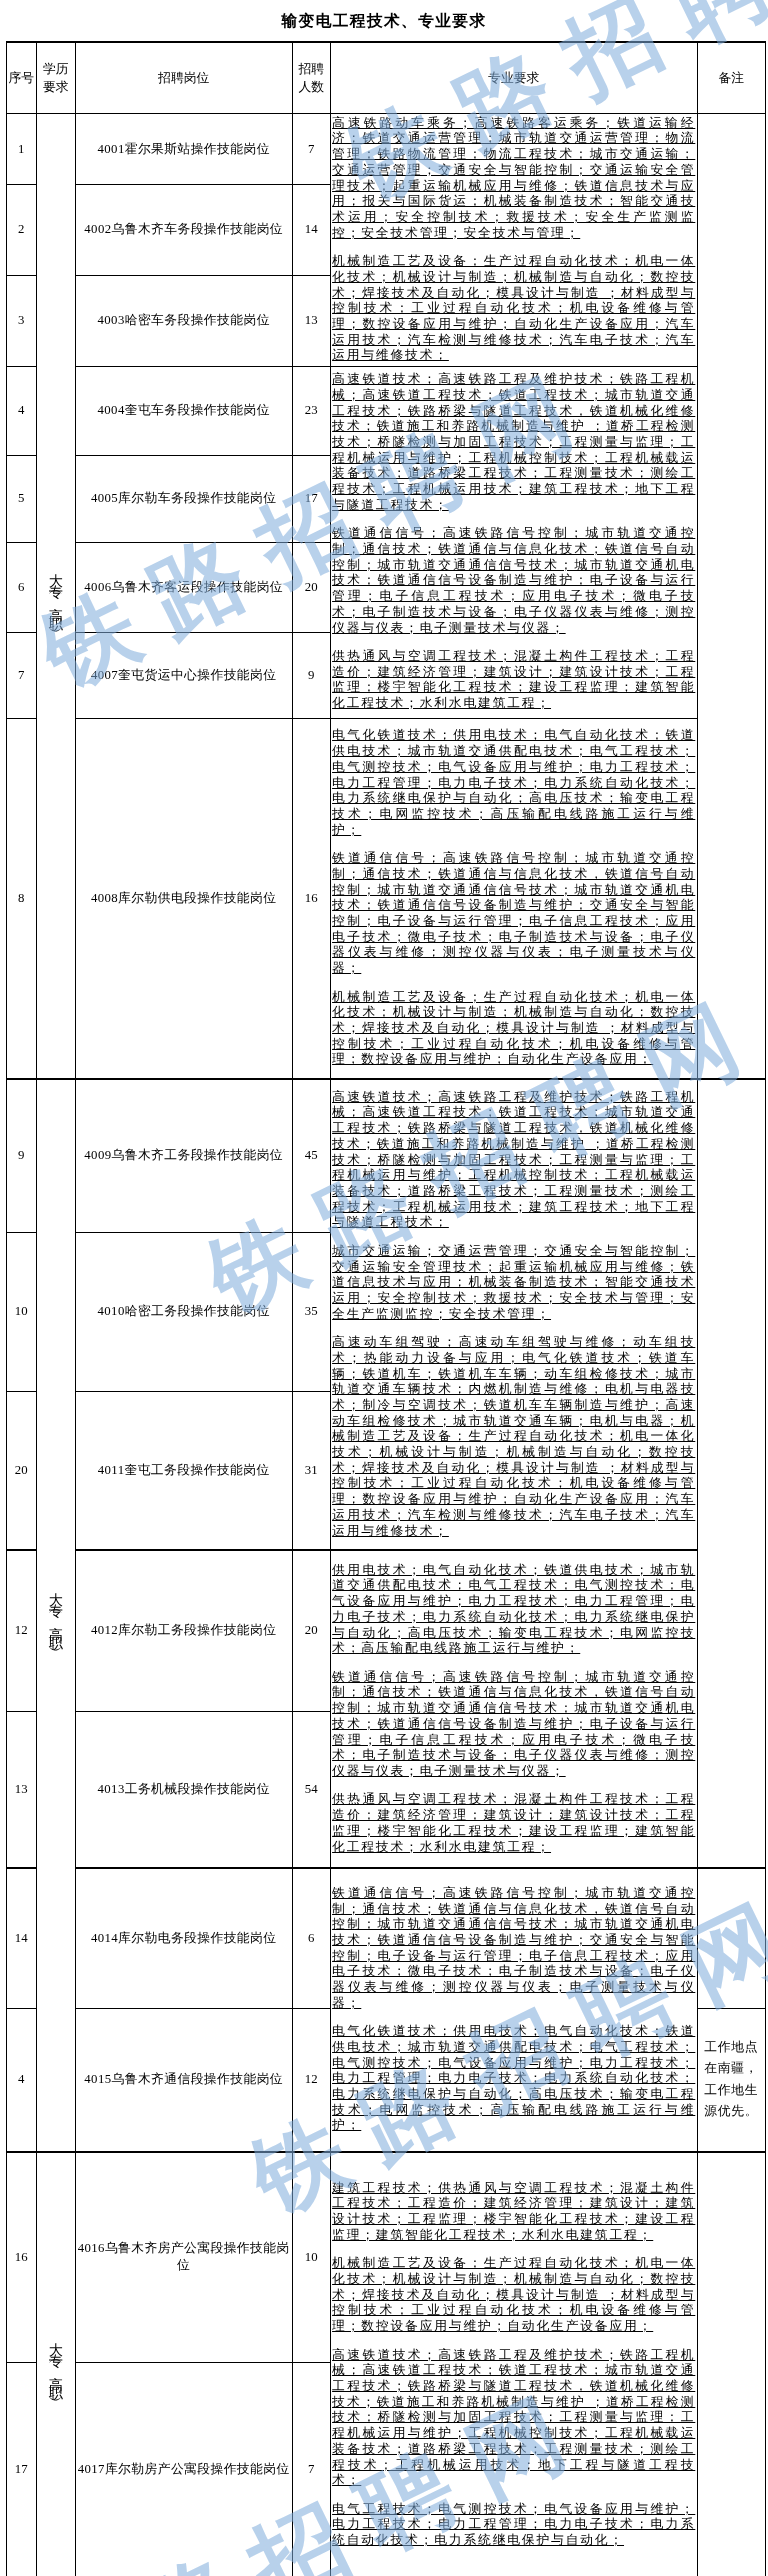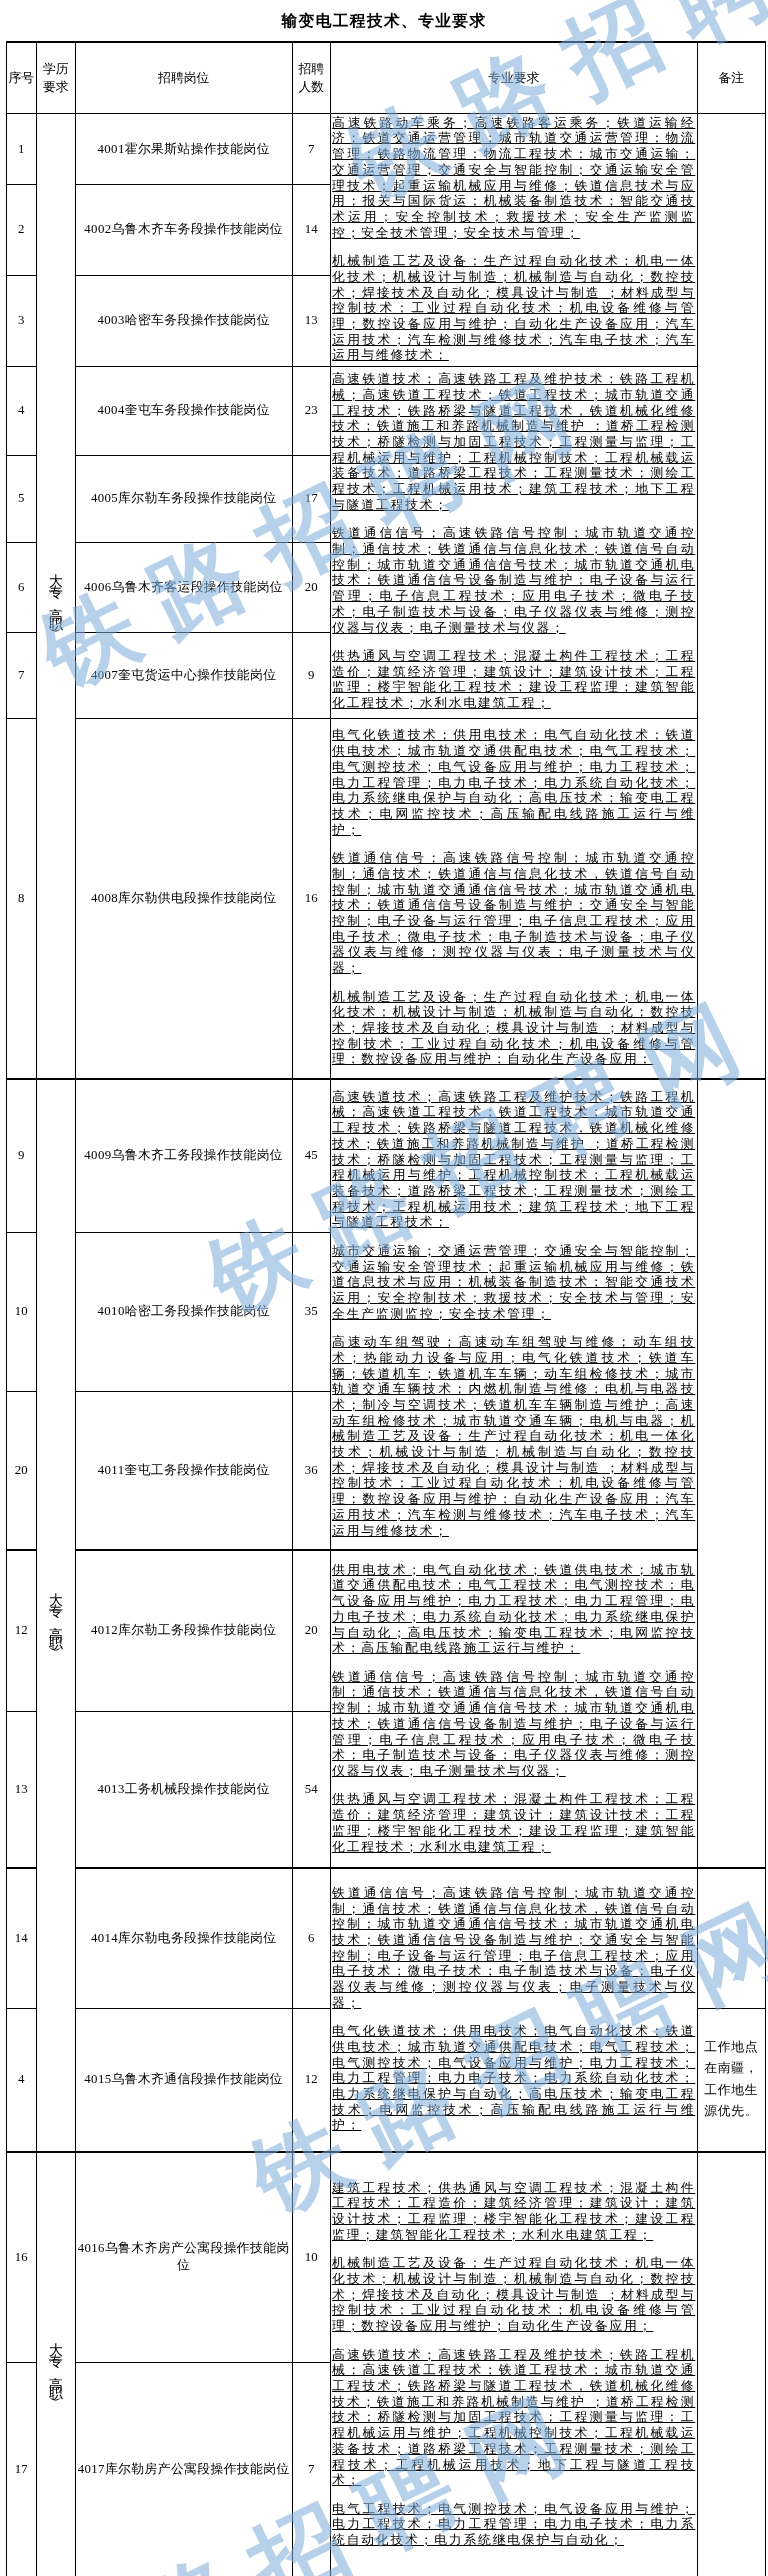--- a/index.html
+++ b/index.html
@@ -189,21 +189,21 @@
       <td class="c-remark" rowspan="5"></td>
     </tr>
     <tr class="r10">
       <td class="c-seq">10</td>
       <td class="c-pos">4010哈密工务段操作技能岗位</td>
       <td class="c-cnt">35</td>
     </tr>
     <tr class="r11">
       <td class="c-seq">20</td>
       <td class="c-pos">4011奎屯工务段操作技能岗位</td>
-      <td class="c-cnt">36</td>
+      <td class="c-cnt">31</td>
     </tr>
     <tr class="r12">
       <td class="c-seq thick">12</td>
       <td class="c-pos thick">4012库尔勒工务段操作技能岗位</td>
       <td class="c-cnt thick">20</td>
       <td class="c-major thick" rowspan="2">
         <p>供用电技术；电气自动化技术；铁道供电技术；城市轨道交通供配电技术；电气工程技术；电气测控技术；电气设备应用与维护；电力工程技术；电力工程管理；电力电子技术；电力系统自动化技术；电力系统继电保护与自动化；高电压技术；输变电工程技术；电网监控技术；高压输配电线路施工运行与维护；</p>
         <p>铁道通信信号；高速铁路信号控制；城市轨道交通控制；通信技术；铁道通信与信息化技术，铁道信号自动控制；城市轨道交通通信信号技术；城市轨道交通机电技术；铁道通信信号设备制造与维护；电子设备与运行管理；电子信息工程技术；应用电子技术；微电子技术；电子制造技术与设备；电子仪器仪表与维修；测控仪器与仪表；电子测量技术与仪器；</p>
         <p>供热通风与空调工程技术；混凝土构件工程技术；工程造价；建筑经济管理；建筑设计；建筑设计技术；工程监理；楼宇智能化工程技术；建设工程监理；建筑智能化工程技术；水利水电建筑工程；</p>
       </td>

